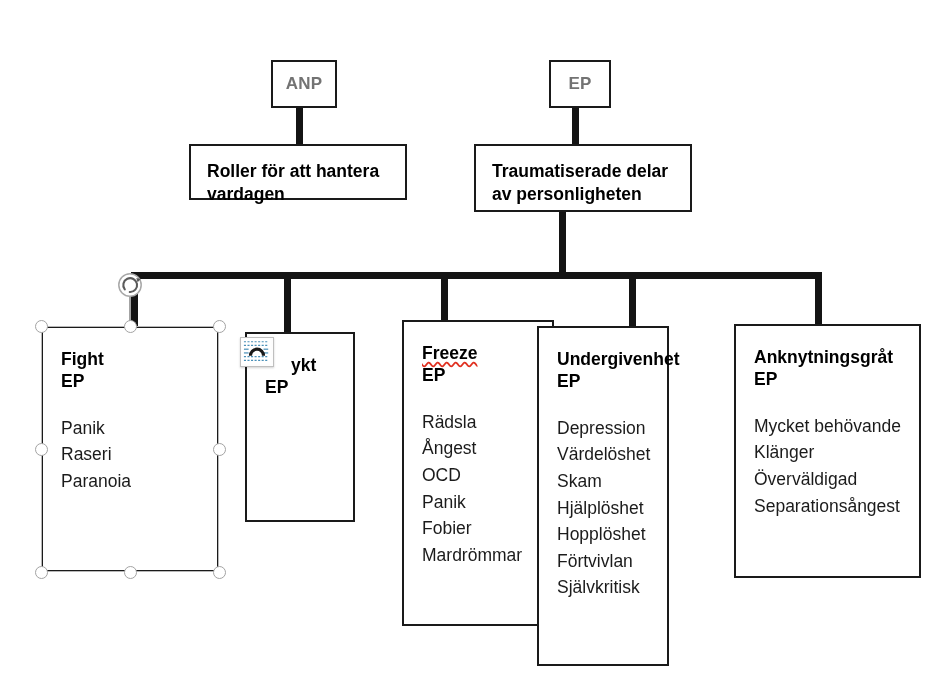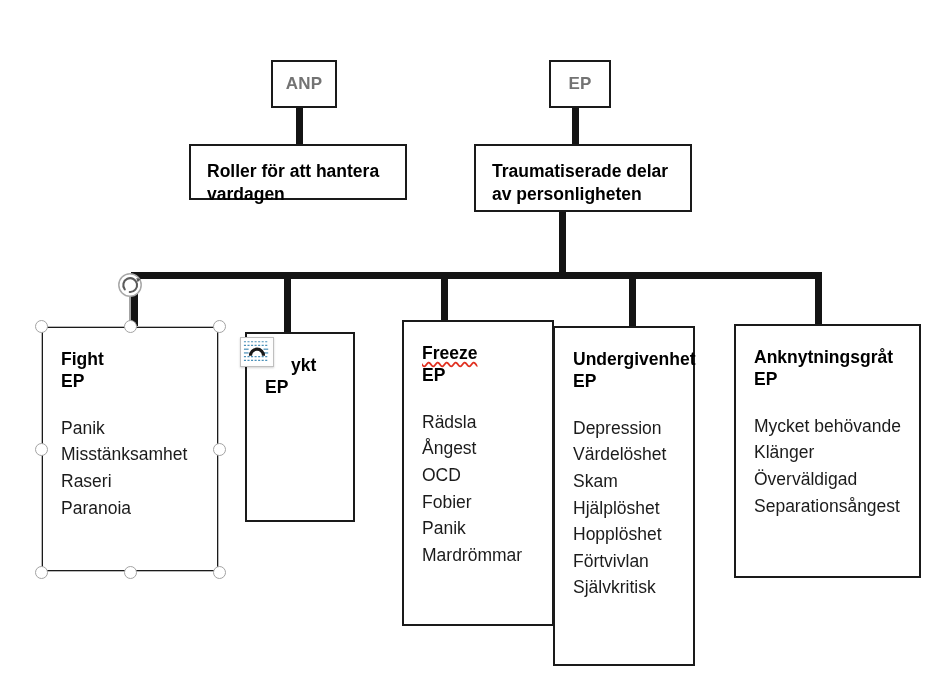--- a/index.html
+++ b/index.html
@@ -167,45 +167,44 @@
   <div class="conn" style="left:284px; top:272px; width:7px; height:62px;"></div>
   <div class="conn" style="left:441px; top:272px; width:7px; height:56px;"></div>
   <div class="conn" style="left:629px; top:272px; width:7px; height:56px;"></div>
   <div class="conn" style="left:815px; top:272px; width:7px; height:56px;"></div>
 
   <div class="node part" style="left:41px; top:326px; width:178px; height:246px;">
     <div class="p-title">Fight</div>
     <div class="p-sub">EP</div>
     <div class="p-items">
       <div>Panik</div>
-      <div>Misstänksamhet</div>
       <div>Raseri</div>
       <div>Paranoia</div>
     </div>
   </div>
 
   <div class="node part" style="left:245px; top:332px; width:110px; height:190px;">
     <div class="p-title" style="margin-left:26px;">ykt</div>
     <div class="p-sub">EP</div>
   </div>
 
   <div class="node part" style="left:370px; top:320px; width:152px; height:306px;margin-left:32px;">
     <div class="p-title misspelled">Freeze</div>
     <div class="p-sub">EP</div>
     <div class="p-items">
       <div>Rädsla</div>
       <div>Ångest</div>
       <div>OCD</div>
+      <div>Panik</div>
       <div>Fobier</div>
-      <div>Panik</div>
       <div>Mardrömmar</div>
     </div>
   </div>
 
-  <div class="node part" style="left:553px; top:326px; width:142px; height:340px;">
+  <div class="node part" style="left:537px; top:326px; width:132px; height:340px;">
     <div class="p-title">Undergivenhet</div>
     <div class="p-sub">EP</div>
     <div class="p-items">
       <div>Depression</div>
       <div>Värdelöshet</div>
       <div>Skam</div>
       <div>Hjälplöshet</div>
       <div>Hopplöshet</div>
       <div>Förtvivlan</div>
       <div>Självkritisk</div>

